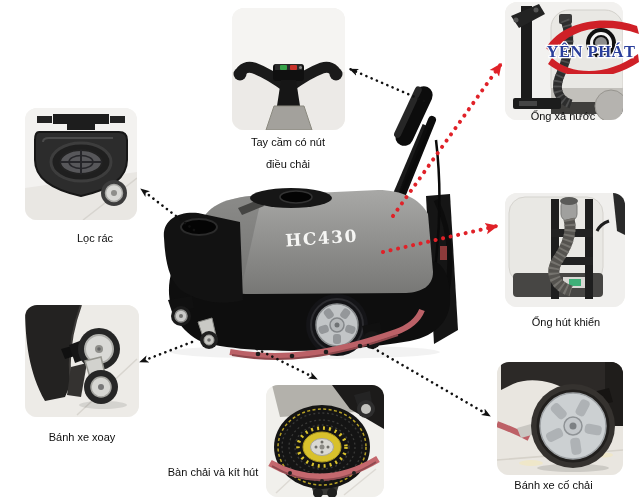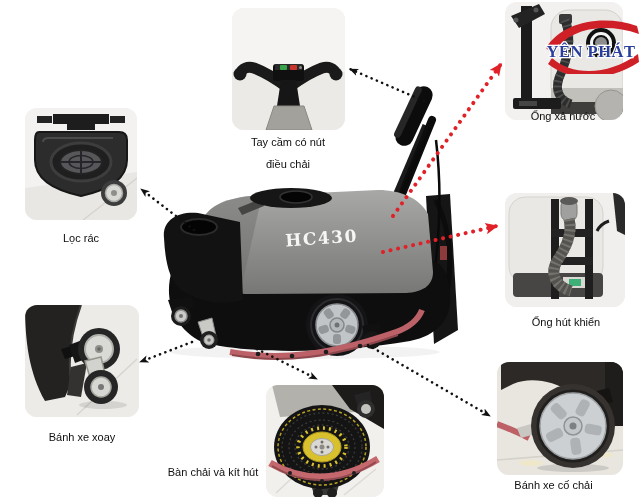--- a/index.html
+++ b/index.html
@@ -138,21 +138,21 @@
       <path d="M18,34 Q18,30 24,30 L88,30" stroke="#4a4a4a" stroke-width="2" fill="none"></path>
       <ellipse cx="56" cy="54" rx="30" ry="19" fill="#1f1f1f" stroke="#3d3d3d" stroke-width="3"></ellipse>
       <ellipse cx="56" cy="54" rx="21" ry="12" fill="#57575a" stroke="#222" stroke-width="2"></ellipse>
       <path d="M35,54 H77 M56,42 V66" stroke="#26262a" stroke-width="2"></path>
       <ellipse cx="56" cy="54" rx="12" ry="6.5" fill="none" stroke="#26262a" stroke-width="1.5"></ellipse>
       <circle cx="89" cy="85" r="13" fill="#3c3c3c"></circle>
       <circle cx="89" cy="85" r="8.5" fill="#d8d8d5" stroke="#a8a8a5" stroke-width="1.5"></circle>
       <circle cx="89" cy="85" r="3" fill="#8e8e8b"></circle>
     </svg>
   </figure>
-  <div class="label" style="left:25px;top:227px;width:112px">Lọc rác</div>
+  <div class="label" style="left:39px;top:227px;width:112px">Lọc rác</div>
 
   <figure class="callout" style="left:232px;top:8px;width:113px;height:122px">
     <svg width="113" height="122" viewBox="0 0 113 122">
       <rect width="113" height="122" fill="#f5f4f2"></rect>
       <rect y="64" width="113" height="58" fill="#eceae7"></rect>
       <path d="M8,66 C10,60 16,58 22,60 C38,66 48,74 56,80 C64,74 74,66 90,60 C96,58 102,60 104,66" stroke="#1a1a1a" stroke-width="11" fill="none" stroke-linecap="round"></path>
       <circle cx="8" cy="66" r="6.5" fill="#1a1a1a"></circle>
         <circle cx="104" cy="66" r="6.5" fill="#1a1a1a"></circle>
       <rect x="41" y="56" width="31" height="17" rx="3" fill="#101010"></rect>
       <rect x="43" y="56" width="27" height="6" fill="#2a2a2a"></rect>

